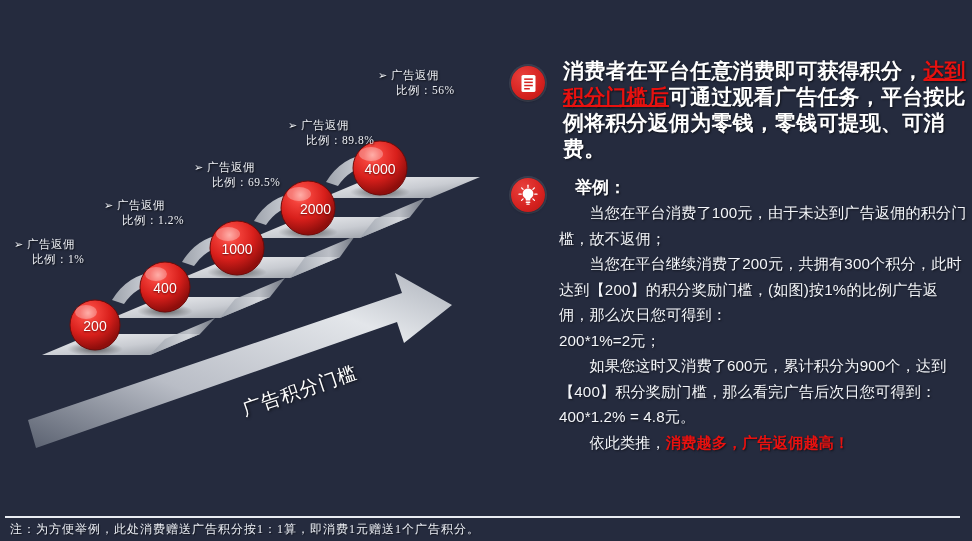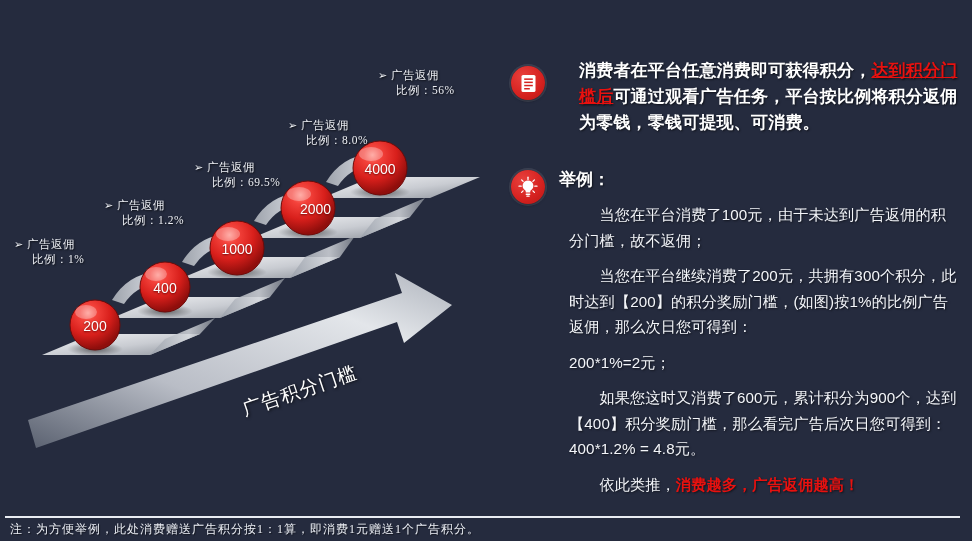--- a/index.html
+++ b/index.html
@@ -85,52 +85,52 @@
     width: 34px;
     height: 34px;
     border-radius: 50%;
     background: radial-gradient(circle at 35% 30%, #e8403c 0%, #d5211f 60%, #b51714 100%);
     box-shadow: 0 0 0 2px rgba(255,255,255,.10), 0 1px 3px rgba(0,0,0,.5);
     display: flex;
     align-items: center;
     justify-content: center;
   }
   .para-1 {
-    margin-left: 74px;
+    margin-left: 58px;
     color: #ffffff;
-    font-size: 17px;
+    font-size: 21px;
     font-weight: bold;
     line-height: 26px;
     letter-spacing: .2px;
     text-shadow: 1px 1px 2px rgba(0,0,0,.6);
   }
   .hl-red {
     color: #e8110f;
     text-decoration: underline;
     text-decoration-color: #e8110f;
     text-underline-offset: 1px;
   }
 
   .example-head {
-    margin-left: 54px;
+    margin-left: 70px;
     color: #ffffff;
     font-size: 17px;
     font-weight: bold;
     line-height: 24px;
     text-shadow: 1px 1px 2px rgba(0,0,0,.6);
   }
   .example-body {
     margin-left: 54px;
     color: #f3f5f9;
     font-size: 15.2px;
     line-height: 25.5px;
     letter-spacing: .1px;
     text-shadow: 1px 1px 2px rgba(0,0,0,.55);
   }
-  .example-body p { margin: 10px; text-indent: 2em; }
+  .example-body p { margin: 0; text-indent: 2em; }
   .example-body p.noind { text-indent: 0; }
   .red-bold {
     color: #e8110f;
     font-weight: bold;
     text-align: right;
   }
 
   
   #footer-rule {
     position: absolute;
@@ -256,21 +256,21 @@
     <div class="step-label" style="left:104px; top:198px;">
       <span class="bullet">➢</span><span>广告返佣</span>
       <span class="l2">比例：1.2%</span>
     </div>
     <div class="step-label" style="left:194px; top:160px;">
       <span class="bullet">➢</span><span>广告返佣</span>
       <span class="l2">比例：69.5%</span>
     </div>
     <div class="step-label" style="left:288px; top:118px;">
       <span class="bullet">➢</span><span>广告返佣</span>
-      <span class="l2">比例：8.0%</span>
+      <span class="l2">比例：89.8%</span>
     </div>
     <div class="step-label" style="left:378px; top:68px;">
       <span class="bullet">➢</span><span>广告返佣</span>
       <span class="l2">比例：56%</span>
     </div>
 
     <div class="axis-caption" style="left:243px; top:397px;">广告积分门槛</div>
   </div>
 
   <div id="right-panel">

